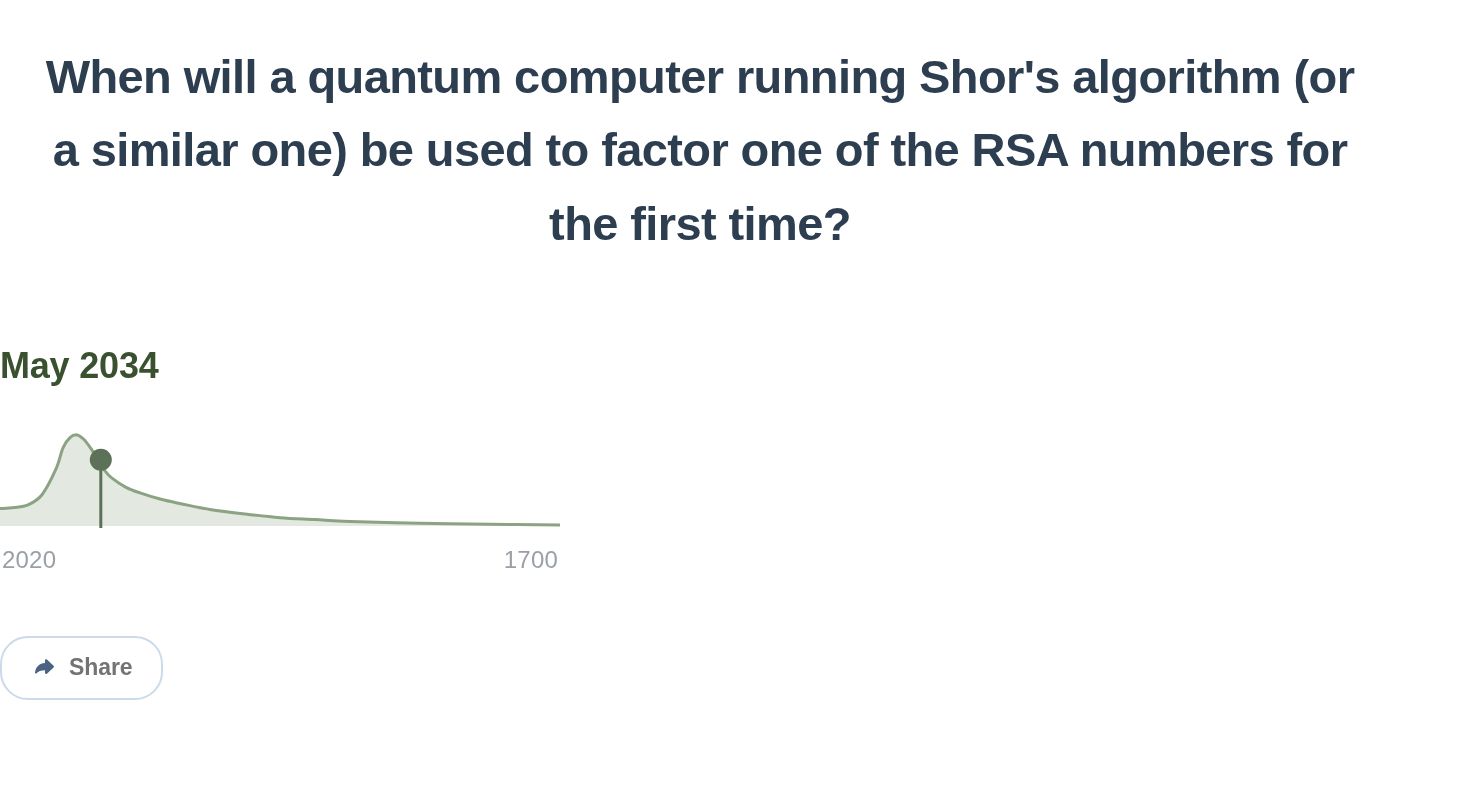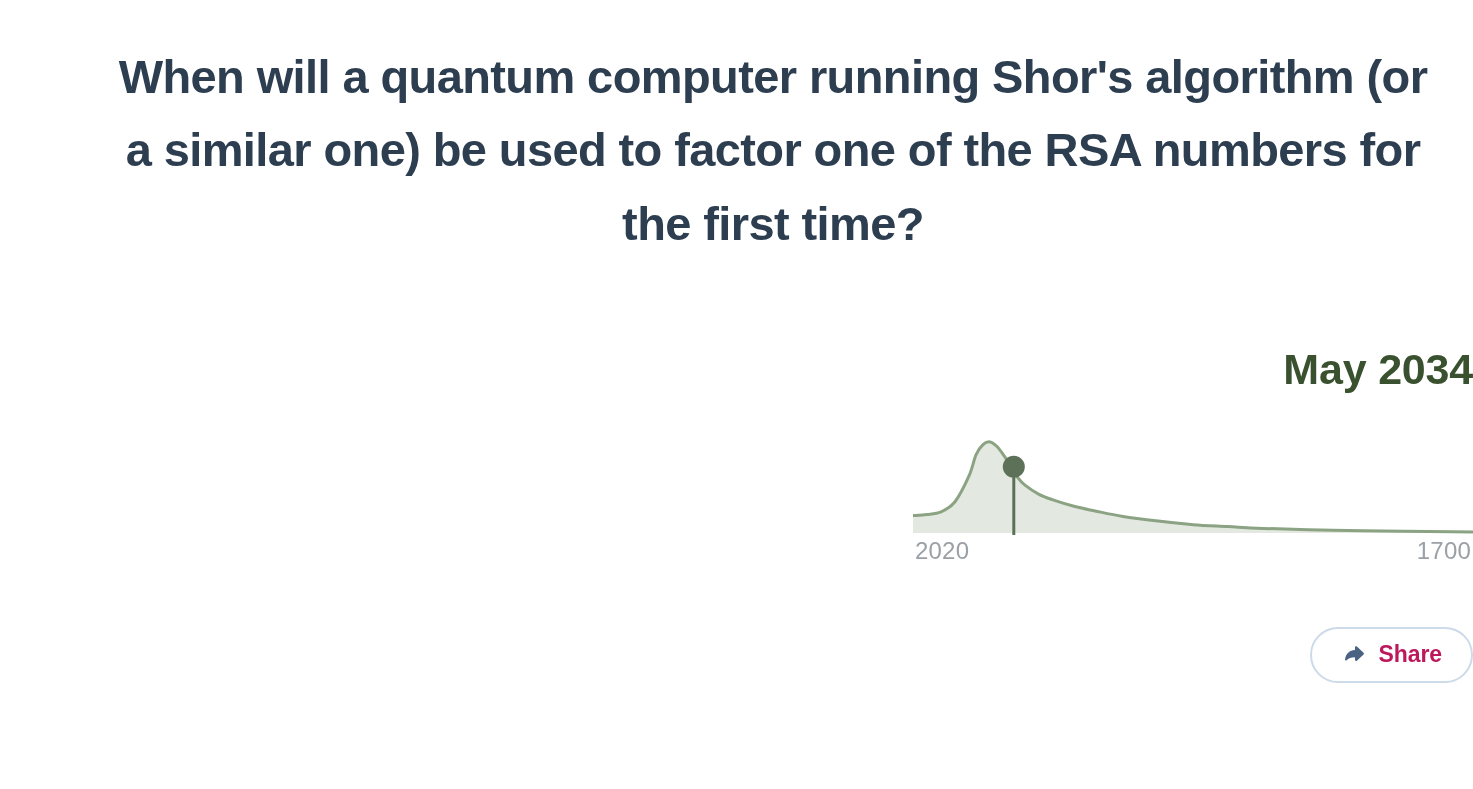--- a/index.html
+++ b/index.html
@@ -13,21 +13,21 @@
     font-family: "Liberation Sans", sans-serif;
     overflow: hidden;
   }
 
   .page {
     position: relative;
     width: 1473px;
     height: 789px;
     display: flex;
     flex-direction: column;
-    align-items: flex-end;
+    align-items: flex-start;
   }
 
   
   .question-title {
     margin: 0;
     padding: 0 36px;
     width: 1400px;
     box-sizing: border-box;
     margin-top: 40px;
     text-align: center;
@@ -45,21 +45,21 @@
   }
   .estimate-label {
     font-size: 25px;
     line-height: 1;
     font-weight: 400;
     color: #6e8b68;
     letter-spacing: 0.1px;
   }
   .estimate-value {
     margin-top: 25px;
-    font-size: 43px;
+    font-size: 36px;
     line-height: 1;
     font-weight: 700;
     color: #39512f;
     letter-spacing: -0.2px;
   }
 
   
   .chart-wrap {
     margin-top: 36px;
     width: 560px;
@@ -67,21 +67,21 @@
   }
   .chart-svg {
     display: block;
     width: 560px;
     height: 112px;
   }
   .axis-row {
     display: flex;
     justify-content: space-between;
     width: 560px;
-    margin-top: 0;
+    margin-top: 16px;
     padding: 0 2px;
     box-sizing: border-box;
   }
   .axis-tick {
     font-size: 24px;
     line-height: 1;
     font-weight: 400;
     color: #9aa0a6;
     letter-spacing: 0.2px;
   }
@@ -90,27 +90,27 @@
   .button-row {
     margin-top: 64px;
     display: flex;
     gap: 19px;
     align-items: center;
   }
   .pill-button {
     display: inline-flex;
     align-items: center;
     gap: 13px;
-    height: 56px;
+    height: 64px;
     padding: 0 29px;
     box-sizing: border-box;
     background: #ffffff;
     border: 2px solid #ccdaea;
     border-radius: 28px;
-    color: #be185d;
+    color: #737373;
     font-family: "Liberation Sans", sans-serif;
     font-size: 23px;
     font-weight: 700;
     letter-spacing: -0.1px;
     cursor: pointer;
     white-space: nowrap;
   }
   .pill-button .btn-icon {
     display: inline-flex;
     align-items: center;

